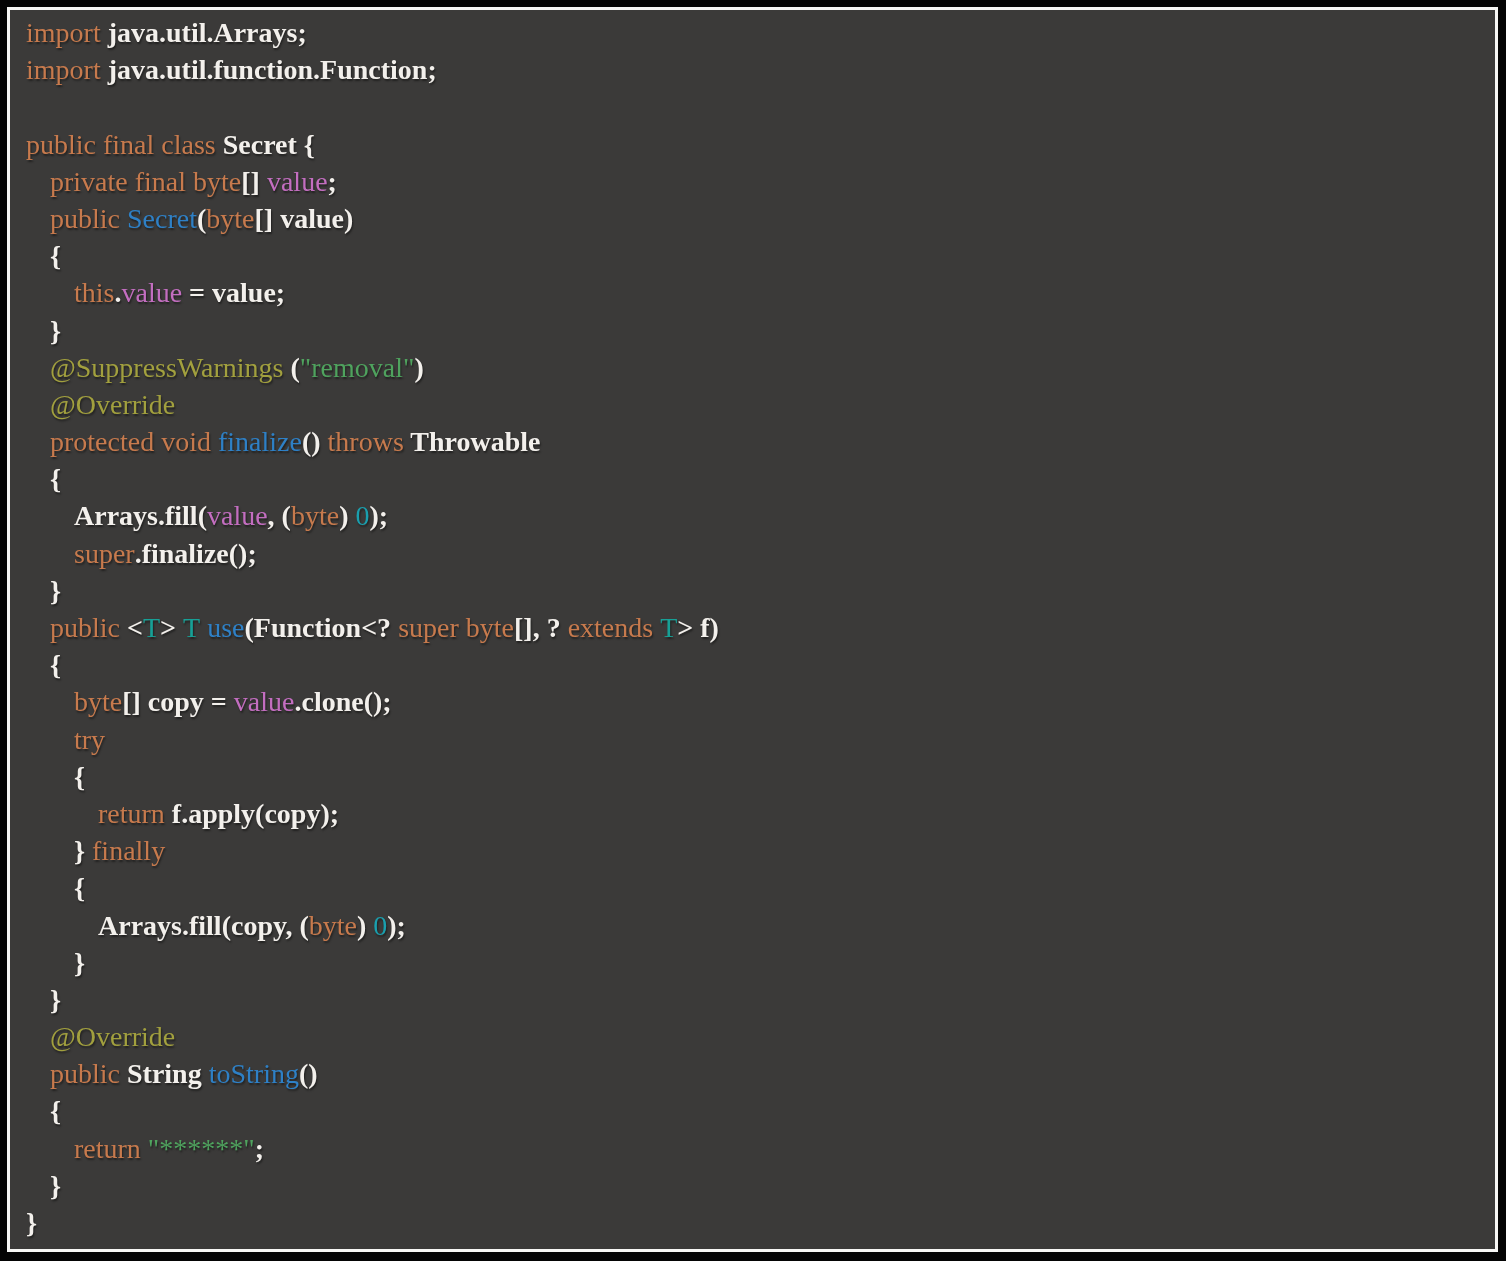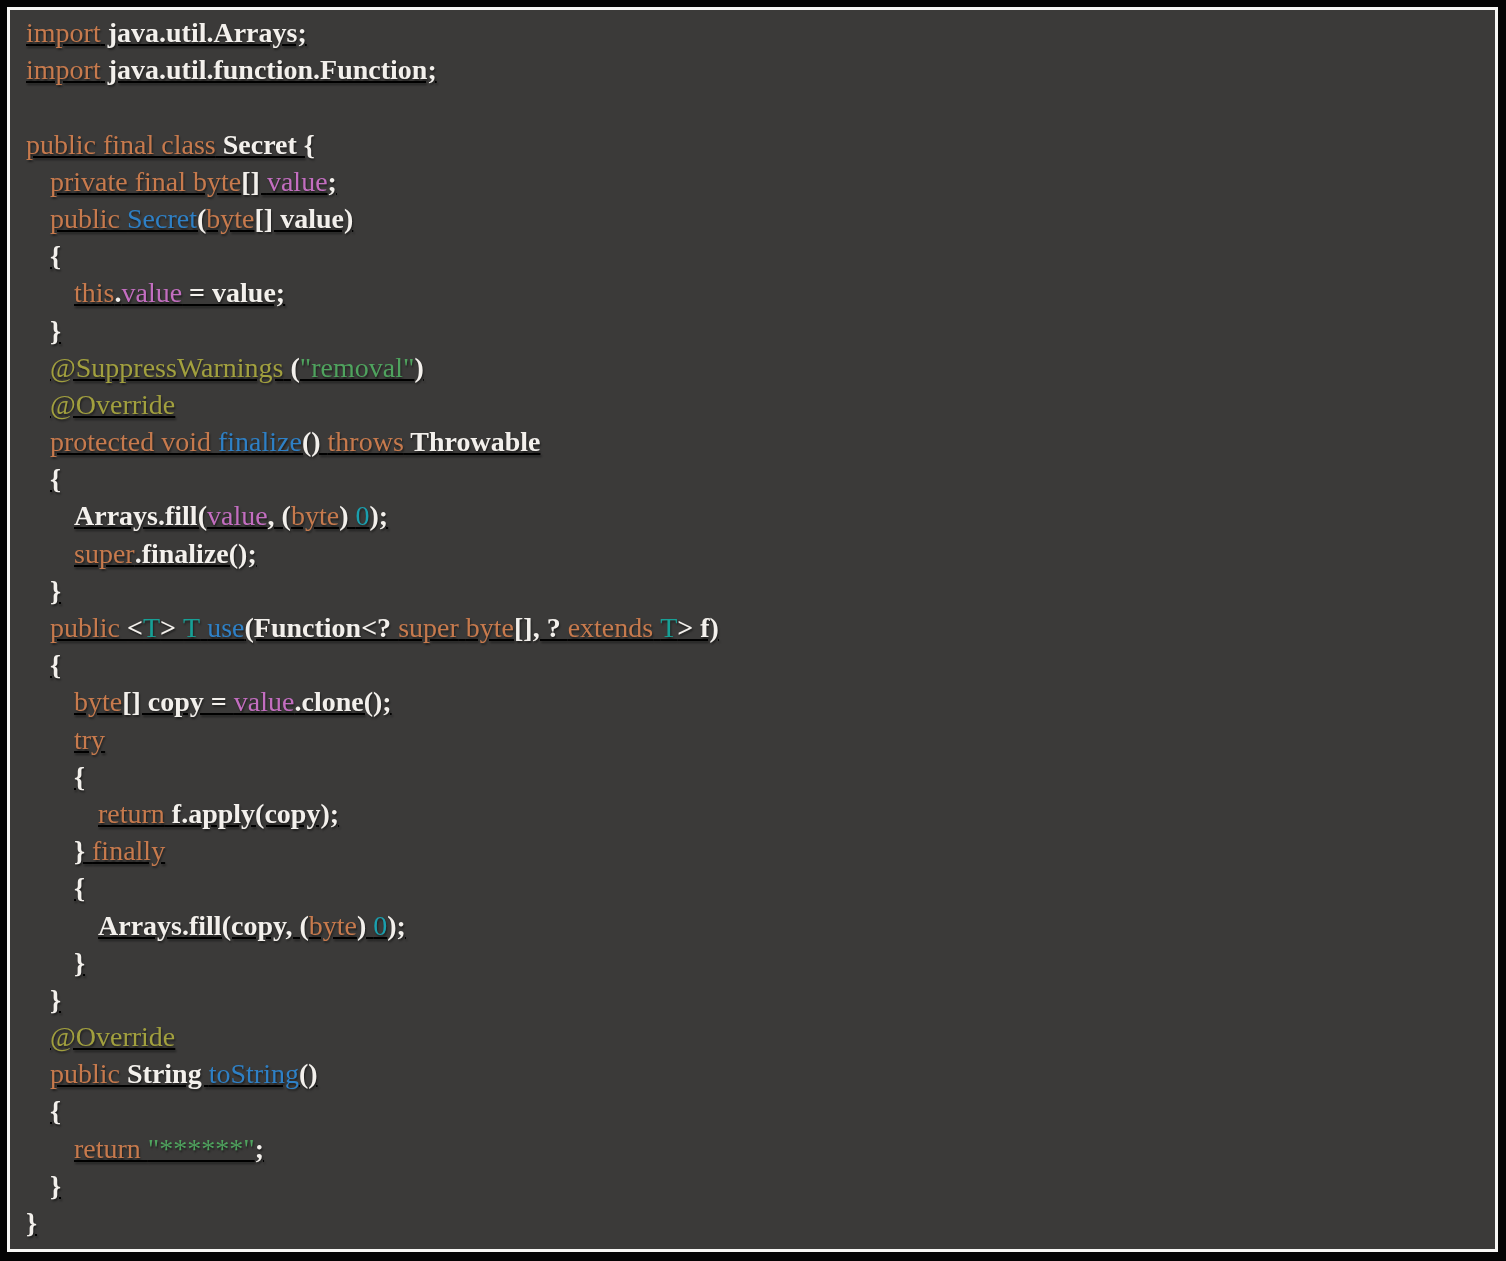--- a/index.html
+++ b/index.html
@@ -23,21 +23,20 @@
   .code {
     box-sizing: border-box;
     width: 100%;
     height: 100%;
     padding: 4px 8px 0 16px;
     font-family: "Liberation Serif", "DejaVu Serif", serif;
     font-size: 28px;
     line-height: 37.2px;
     white-space: pre;
     overflow: hidden;
-    text-decoration: underline;
   }
   .line {
     height: 37.2px;
     min-height: 37.2px;
   }
   .tok {
     text-shadow: 1px 2px 2px rgba(0,0,0,0.45);
   }
   .pl { color: var(--c-plain, #f3f0ec); font-weight: bold; }
   .kw { color: var(--c-keyword, #c77a4d); }

